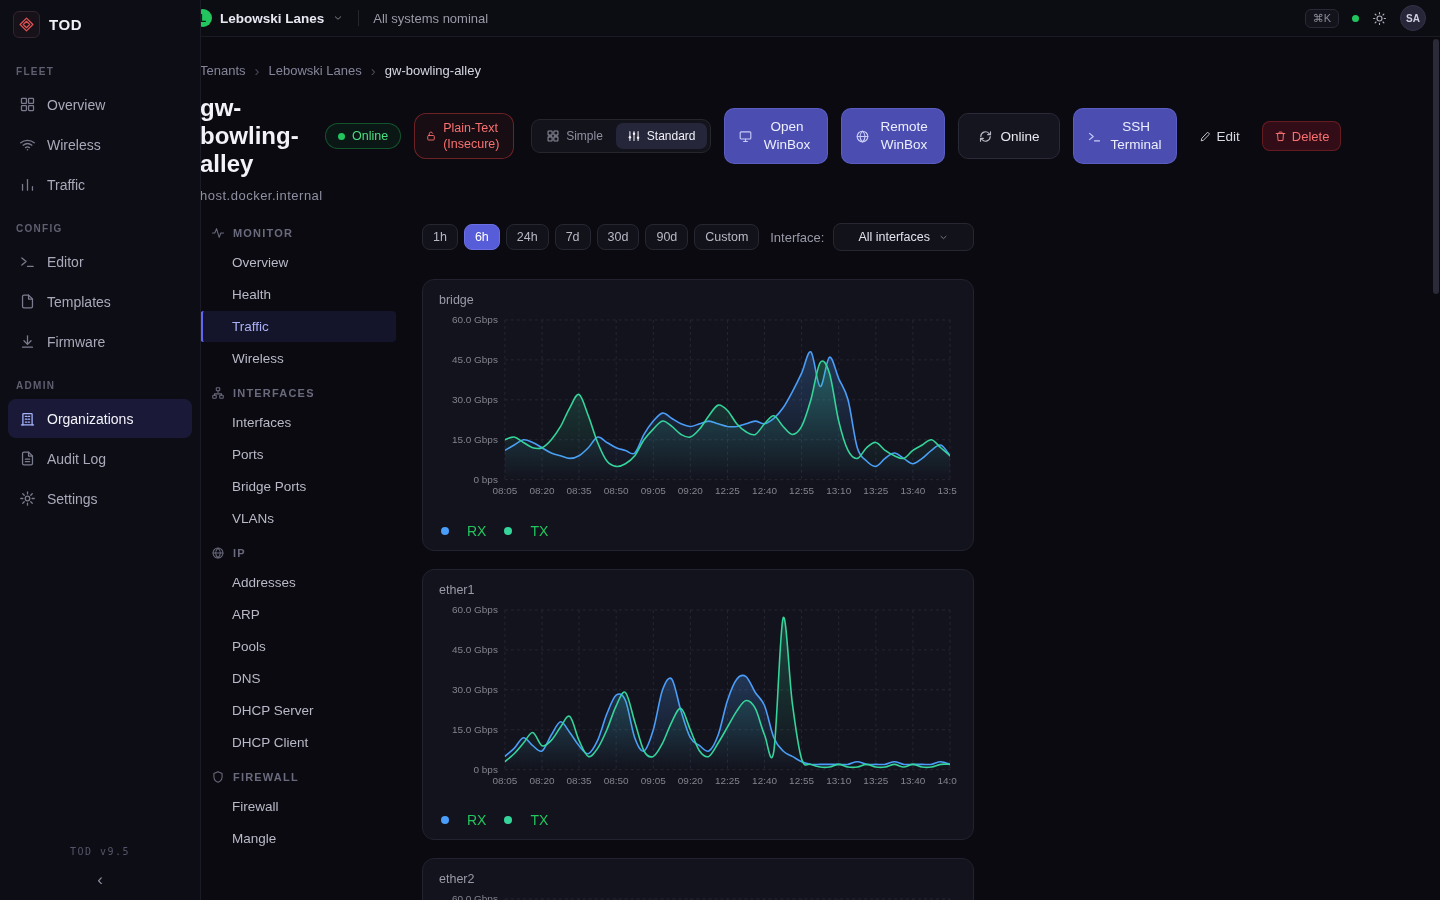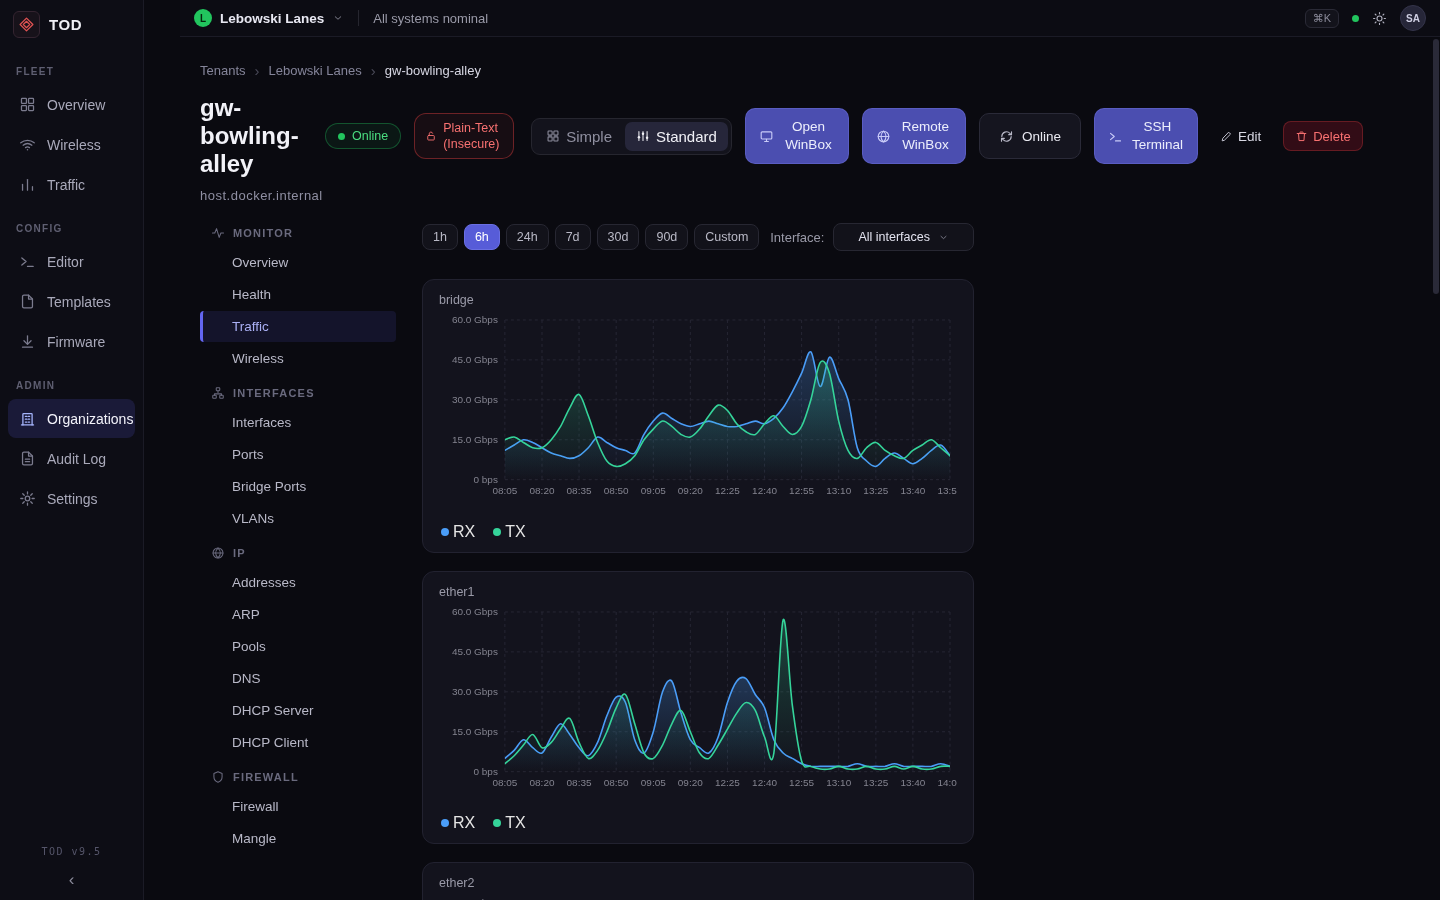--- a/index.html
+++ b/index.html
@@ -3,21 +3,21 @@
 <meta charset="utf-8">
 <style>
   *{margin:0;padding:0;box-sizing:border-box}
   html,body{width:1440px;height:900px;overflow:hidden;background:#0a0a10;color:#e4e4ee;
     font-family:"Liberation Sans","DejaVu Sans",sans-serif;font-size:14px}
   button{font-family:inherit}
   svg{display:block}
   [data-icon] svg{width:16px;height:16px}
 
   
-  .sidebar{position:fixed;left:0;top:0;bottom:0;width:144px;background:#0d0d15;border-right:1px solid #1b1b26;
+  .sidebar{position:fixed;left:0;top:0;bottom:0;width:201px;background:#0d0d15;border-right:1px solid #1b1b26;
     display:flex;flex-direction:column;z-index:5}
   .logo-row{display:flex;align-items:center;gap:9px;padding:11px 13px;height:48px}
   .logo-badge{width:27px;height:27px;border-radius:6px;background:#17121a;border:1px solid #342430;
     display:flex;align-items:center;justify-content:center;color:#e05252}
   .logo-badge svg{width:17px;height:17px}
   .logo-text{font-weight:700;font-size:15px;letter-spacing:.6px;color:#f0f0f6}
   .sb-label{font-size:10px;letter-spacing:1.3px;color:#5f5f72;padding:18px 16px 7px;font-weight:700}
   .sb-item{display:flex;align-items:center;gap:11px;padding:11px 11px;margin:1px 8px;border-radius:8px;
     color:#a9a9ba;font-size:14px;cursor:pointer}
   .sb-item svg{width:17px;height:17px;color:#7b7b8e}
@@ -57,21 +57,21 @@
   .device-title{width:112px;font-size:24px;line-height:28px;font-weight:700;color:#f2f2f8;flex:none}
   .badge{display:inline-flex;align-items:center;gap:7px;border-radius:999px;font-size:12.5px;padding:5px 12px;flex:none}
   .badge.online{color:#4ade80;border:1px solid rgba(34,197,94,.35);background:rgba(34,197,94,.07)}
   .badge .dot{width:7px;height:7px;border-radius:50%;background:#22c55e}
   .badge.warn{color:#f87171;border:1px solid rgba(239,68,68,.4);background:rgba(239,68,68,.06);
     width:100px;line-height:1.3;border-radius:12px;padding:6px 10px;text-align:left;gap:6px}
   .badge.warn svg{width:12px;height:12px;flex:none}
 
   .segmented{display:flex;background:#13131c;border:1px solid #26262f;border-radius:9px;padding:3px;gap:2px;margin-left:4px;flex:none}
   .seg{display:flex;align-items:center;gap:6px;padding:6px 11px;border-radius:7px;background:transparent;border:none;
-    color:#8f8f9f;font-size:15px;cursor:pointer}
+    color:#8f8f9f;font-size:12px;cursor:pointer}
   .seg svg{width:14px;height:14px}
   .seg.active{background:#26263a;color:#f0f0f6}
 
   .btn{display:flex;align-items:center;gap:8px;border-radius:10px;border:1px solid transparent;font-size:13.5px;cursor:pointer;color:#e9e9fb;flex:none}
   .btn.primary{background:rgba(93,97,222,.78);border-color:rgba(125,128,240,.3);padding:8px 13px;min-height:56px;width:104px}
   .btn.primary .btn-label{flex:1;line-height:1.35;text-align:center;color:#eceefc}
   .btn.primary svg{width:15px;height:15px;color:#c9cbf8;flex:none}
   .btn.dark{background:#15151f;border-color:#2a2a38;padding:0 19px;min-height:46px;color:#e8e8f0}
   .btn.dark svg{width:15px;height:15px;color:#b9b9c8}
   .btn.ghost{background:transparent;padding:5px 8px;color:#d9d9e4;gap:5px}
@@ -102,21 +102,21 @@
     padding:6px 24px;color:#e2e2ee;font-size:12.5px;cursor:pointer}
   .iface-select svg{width:11px;height:11px;color:#8a8a99}
 
   .card{background:#13131d;border:1px solid #222230;border-radius:12px;padding:13px 16px 9px;margin-top:18px}
   #charts .card:first-child{margin-top:28px}
   .card-title{font-size:12.5px;color:#9a9aa8;margin-bottom:3px}
   .chart{width:100%;height:auto}
   .grid{stroke:#262634;stroke-dasharray:3 3;stroke-width:1;fill:none}
   .ylab,.xlab{fill:#83838f;font-size:10px;font-family:"Liberation Sans",sans-serif}
   .legend{display:flex;gap:18px;align-items:center;padding:7px 2px 2px}
-  .lg-item{display:flex;align-items:center;gap:4px;font-size:16px;color:#e5e5e5;cursor:pointer}
+  .lg-item{display:flex;align-items:center;gap:18px;font-size:14px;color:#22c55e;cursor:pointer}
   .lg-dot{width:8px;height:8px;border-radius:50%}
 
   .scroll-thumb{position:fixed;right:1px;top:39px;width:6px;height:255px;border-radius:3px;background:#2a2a38;z-index:9}
 </style>
 </head>
 <body>
 
 <aside class="sidebar">
   <div class="logo-row">
     <span class="logo-badge" data-icon="diamond">

